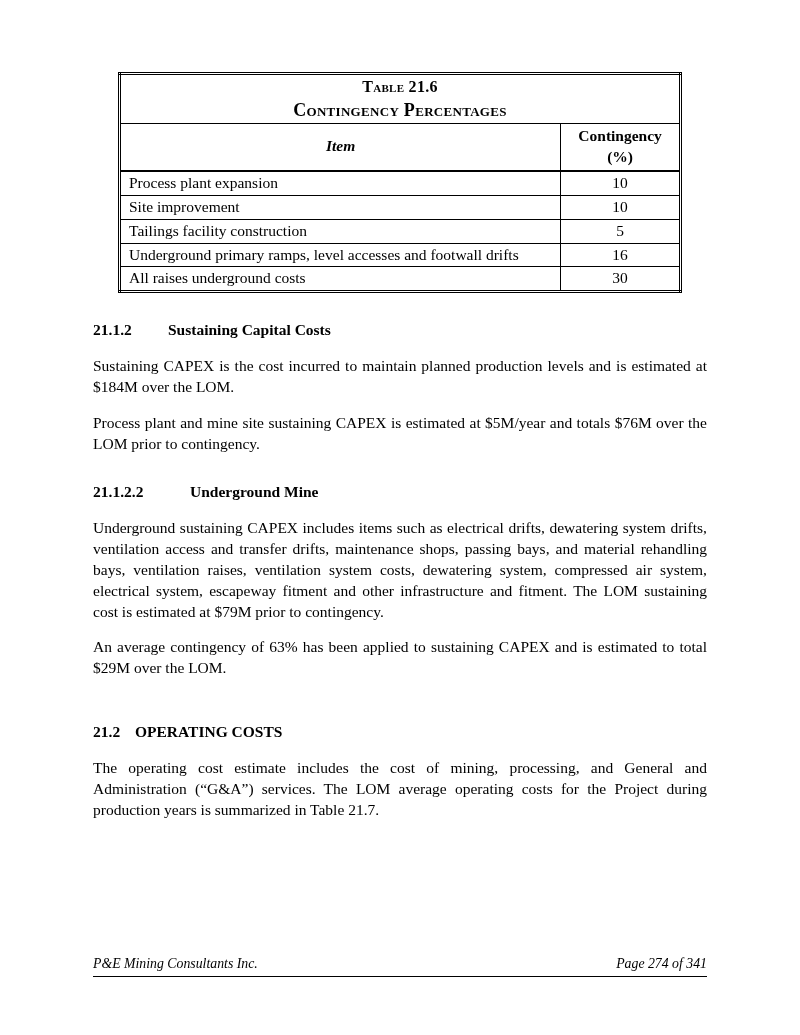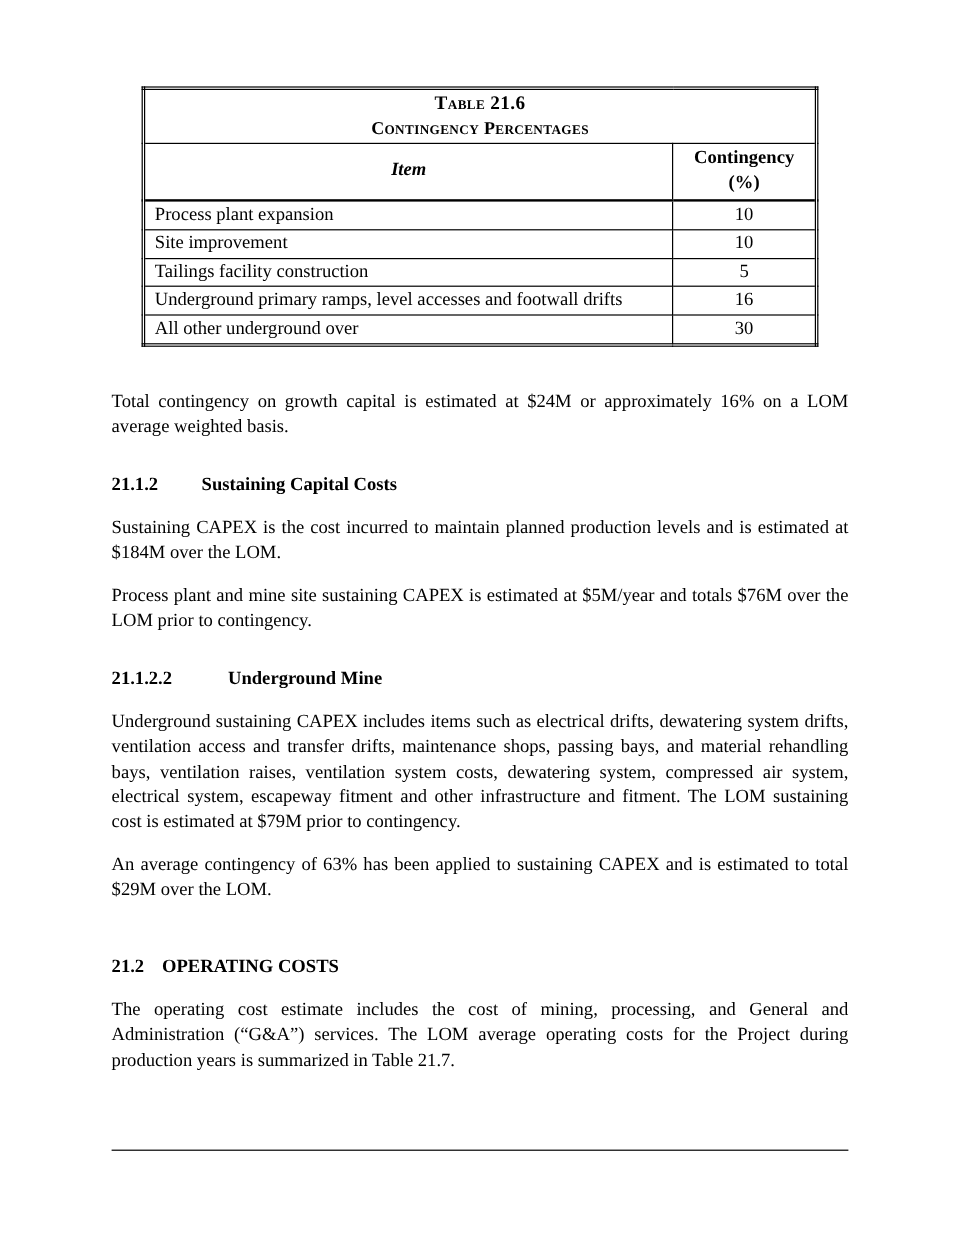--- a/index.html
+++ b/index.html
@@ -12,33 +12,33 @@
     font-size: 15.5px;
     line-height: 1.35;
     color: #000;
     overflow: hidden;
   }
   .content { padding: 72px 93px 0 93px; }
 
   
   table.cont {
     width: 564px;
-    margin: 0 auto 36px auto;
+    margin: 0 auto 25px auto;
     border-collapse: collapse;
     border: 3px double #000;
   }
   table.cont th, table.cont td { border: 1px solid #000; }
   .caption-cell {
     text-align: center;
     font-weight: bold;
     padding: 4px 6px 5px 6px;
   }
   .sc { font-variant: small-caps; }
   .caption-line1 { font-size: 16px; letter-spacing: 0.3px; }
-  .caption-line2 { font-size: 15px; letter-spacing: 0.3px; }
+  .caption-line2 { font-size: 18px; letter-spacing: 0.3px; }
   table.cont th {
     font-weight: bold;
     text-align: center;
     vertical-align: middle;
     padding: 2px 6px;
     border-bottom: 2px solid #000;
   }
   th.item-col { width: 444px; font-style: italic; }
   th.cont-col { width: 120px; }
   .prewrap { white-space: pre-line; }
@@ -95,27 +95,26 @@
       </tr>
       <tr>
         <td class="cell-item">Tailings facility construction</td>
         <td class="cell-val">5</td>
       </tr>
       <tr>
         <td class="cell-item">Underground primary ramps, level accesses and footwall drifts</td>
         <td class="cell-val">16</td>
       </tr>
       <tr>
-        <td class="cell-item">All other underground over</td>
+        <td class="cell-item">All raises underground costs</td>
         <td class="cell-val">30</td>
       </tr>
     </tbody>
   </table>
 
-  <p class="body">Total contingency on growth capital is estimated at $24M or approximately 16% on a LOM average weighted basis.</p>
 
   <div class="h l2">
     <span class="num">21.1.2</span><span>Sustaining Capital Costs</span>
   </div>
   <p class="body">Sustaining CAPEX is the cost incurred to maintain planned production levels and is estimated at $184M over the LOM.</p>
 
   <p class="body">Process plant and mine site sustaining CAPEX is estimated at $5M/year and totals $76M over the LOM prior to contingency.</p>
 
   <div class="h l3">
     <span class="num">21.1.2.2</span><span>Underground Mine</span>
@@ -125,14 +124,18 @@
   <p class="body">An average contingency of 63% has been applied to sustaining CAPEX and is estimated to total $29M over the LOM.</p>
 
   <div class="h l1">
     <span class="num">21.2</span><span>OPERATING COSTS</span>
   </div>
   <p class="body">The operating cost estimate includes the cost of mining, processing, and General and Administration (“G&amp;A”) services.  The LOM average operating costs for the Project during production years is summarized in Table 21.7.</p>
 
 </div>
 
 <div class="footer">
+  <div class="row1">
+    <span>P&amp;E Mining Consultants Inc.</span>
+    <span>Page 274 of 341</span>
+  </div>
   <div class="footer-rule"></div>
 </div>
 
 </body></html>

